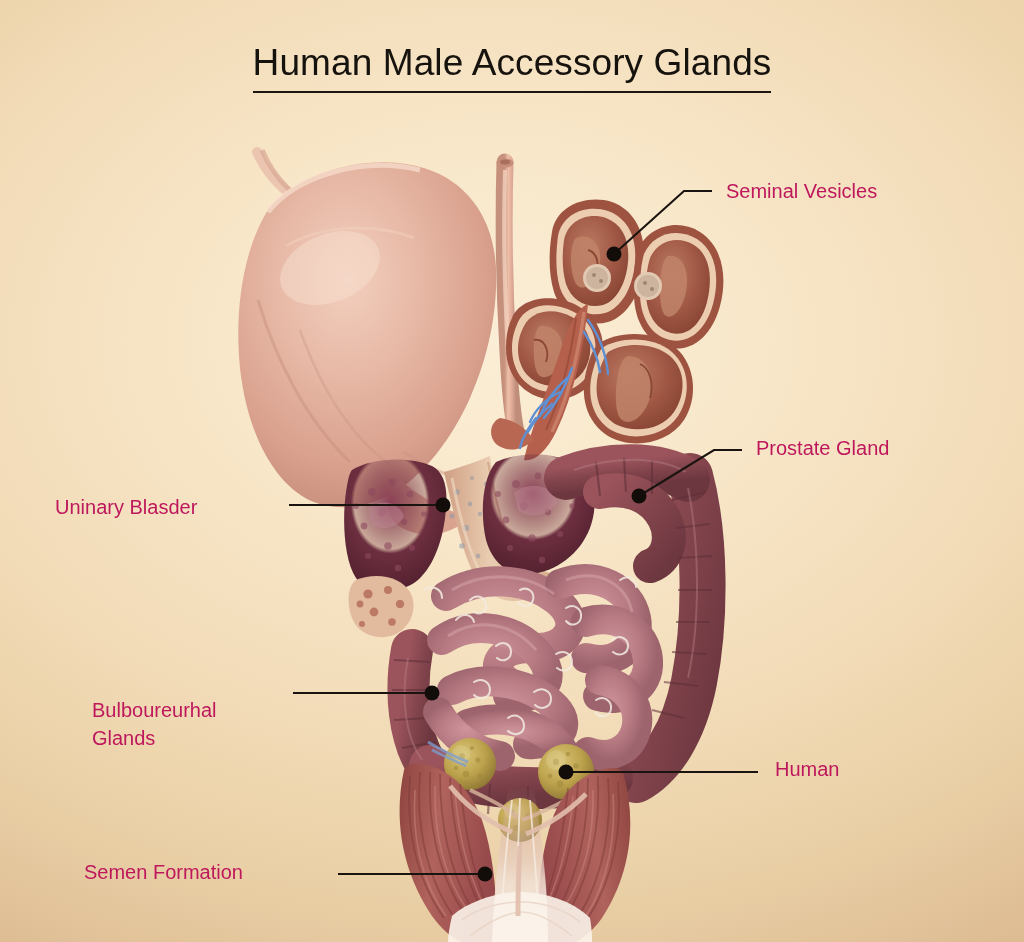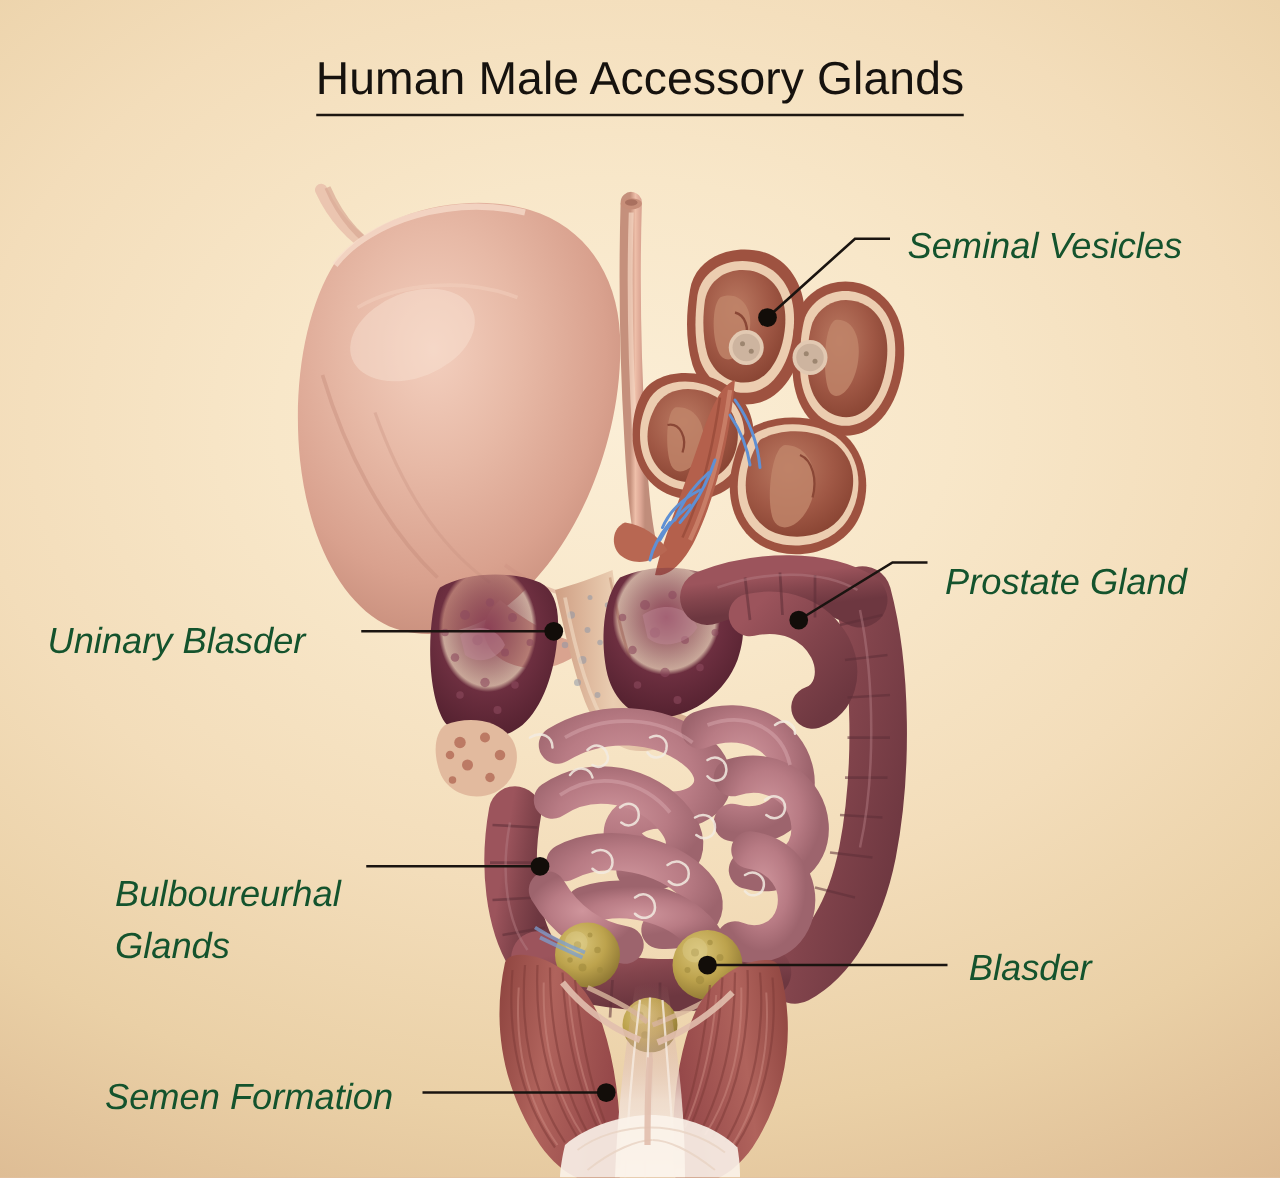--- a/index.html
+++ b/index.html
@@ -18,22 +18,22 @@
   #art{position:absolute;inset:0;}
   .ttl{
     position:absolute;left:0;top:42px;width:1024px;text-align:center;
     font-size:37px;color:#16120e;letter-spacing:.1px;
   }
   .ttl span{
     display:inline-block;padding-bottom:7px;
     border-bottom:2.4px solid #1d1711;
   }
   .lbl{
-    position:absolute;font-size:29px;color:#14532d;
-    white-space:pre-line;line-height:1.42;font-style:italic;
+    position:absolute;font-size:20px;color:#be185d;
+    white-space:pre-line;line-height:1.42;
   }
   .lbl.r{text-align:left;}
   .lbl.l{text-align:left;}
 </style>
 </head>
 <body>
 
 <div id="stage">
 
   <div id="bg"></div>
@@ -524,21 +524,21 @@
         <circle cx="485" cy="874" r="7.5"></circle>
       </g>
   </svg>
 
   <div class="ttl">
     <span>Human Male Accessory Glands</span>
   </div>
 
   <div id="labels">
       <div class="lbl r" style="left: 726px; top: 177px;">Seminal Vesicles</div>
-      <div class="lbl r" style="left: 756px; top: 446px;">Prostate Gland</div>
-      <div class="lbl l" style="left: 38px; top: 493px;">Uninary Blasder</div>
+      <div class="lbl r" style="left: 756px; top: 434px;">Prostate Gland</div>
+      <div class="lbl l" style="left: 55px; top: 493px;">Uninary Blasder</div>
       <div class="lbl l" style="left: 92px; top: 696px;">Bulboureurhal
 Glands</div>
-      <div class="lbl r" style="left: 775px; top: 755px;">Blasder</div>
+      <div class="lbl r" style="left: 775px; top: 755px;">Human</div>
       <div class="lbl l" style="left: 84px; top: 858px;">Semen Formation</div>
     </div>
 
 </div>
 
 </body></html>

